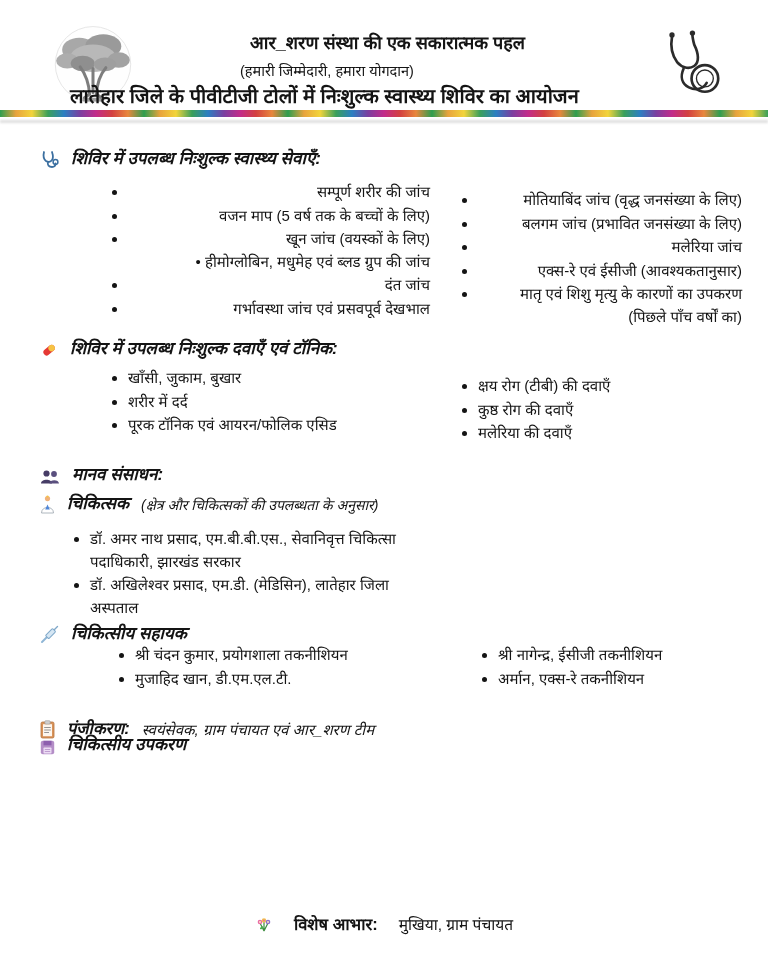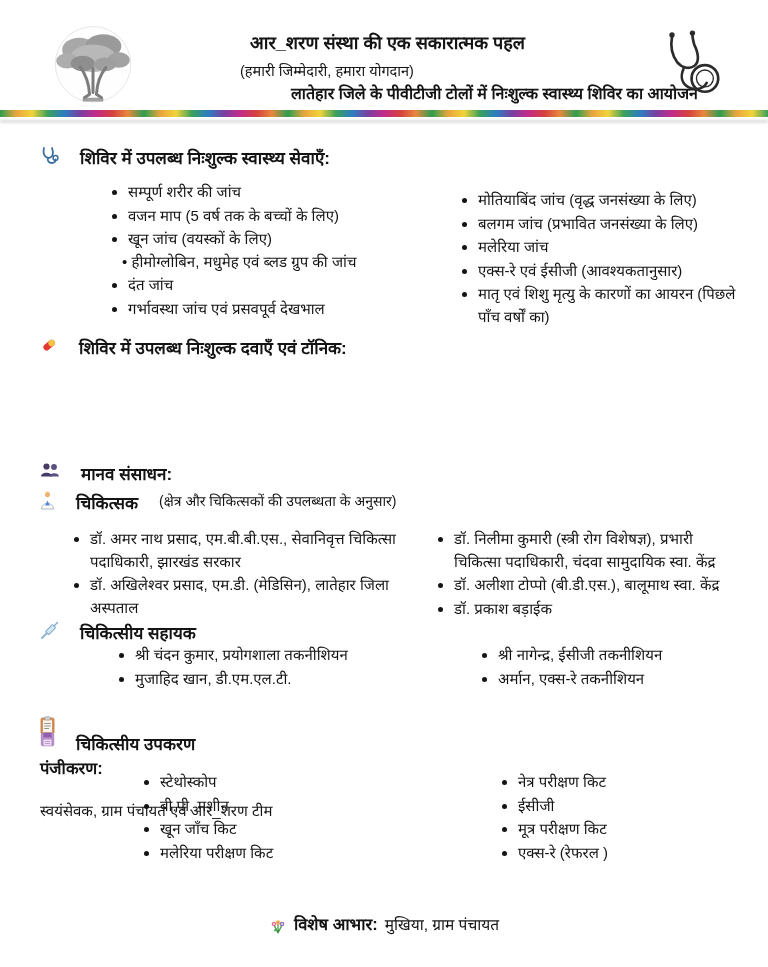--- a/index.html
+++ b/index.html
@@ -6,56 +6,56 @@
   html,body { width:768px; background:#ffffff; }
   body { font-family:"Liberation Sans","DejaVu Sans",sans-serif; color:#141414; }
   .page { position:relative; width:768px; height:967px; overflow:hidden; background:#fff; }
 
   
   .logo { position:absolute; left:50px; top:24px; width:86px; height:84px; }
   .h-title { position:absolute; left:140px; right:133px; top:30px; text-align:center;
              font-weight:bold; font-size:18px; }
   .h-tagline { position:absolute; left:240px; right:130px; top:60px; text-align:left;
                font-size:14.5px; }
-  .h-event { position:absolute; left:70px; right:70px; top:82px; text-align:right;
-             font-weight:bold; font-size:16px; }
+  .h-event { position:absolute; left:70px; right:70px; top:82px; text-align:left;
+             font-weight:bold; font-size:20px; }
   .steth { position:absolute; left:648px; top:28px; width:80px; height:76px; }
 
   .rainbow { position:absolute; left:0; top:110px; width:768px; height:7px;
              background:repeating-linear-gradient(90deg,
                #2e9e4f 0px,#e8a33d 16px,#f2d43b 32px,#3aa05a 48px,
                #2b7fc2 64px,#7a3fa0 80px,#c22b8a 96px,#d34040 112px,
                #e8873d 128px,#2e9e4f 144px); }
   .rainbow-shadow { position:absolute; left:0; top:120px; width:768px; height:3px;
                     background:#b9b9b9; opacity:.45; filter:blur(1px); }
 
   
   .abs { position:absolute; left:40px; right:26px; }
-  .sec-h { display:flex; align-items:flex-start; gap:21px; font-weight:bold; font-size:17px; }
+  .sec-h { display:flex; align-items:flex-end; gap:12px; font-weight:bold; font-size:17px;font-style:italic; }
   .sec-h .note { font-weight:normal; font-size:14px; }
   .inline-lbl { font-weight:bold; font-size:16.5px; }
   .inline-txt { font-weight:normal; font-size:15px; }
 
   .cols { display:grid; grid-template-columns:390px 1fr; align-items:start; }
   ul { list-style:disc outside; font-size:15px; line-height:22.5px; }
   li { margin-bottom:1px; }
   .u-srv-l, .u-med-l { padding-left:88px; }
   .u-srv-r, .u-med-r { padding-left:48px;margin-top:8px; }
   .u-doc-l { padding-left:50px; }
   .u-doc-r { padding-left:24px; }
   .u-ast-l { padding-left:95px; }
   .u-ast-r { padding-left:68px; }
   .u-eqp-l { padding-left:120px; }
   .u-eqp-r { padding-left:88px; }
   .subline { font-size:15px; line-height:22.5px; margin-left:-6px; }
   .subline::before { content:"• "; }
 
   .footer { position:absolute; left:0; top:912px; width:768px; text-align:center;
             font-size:15.5px; }
-  .footer .f-wrap { display:inline-flex; align-items:flex-end; gap:7px; }
+  .footer .f-wrap { display:inline-flex; align-items:center; gap:21px; }
   .footer .lbl { font-weight:bold; font-size:16.5px; }
 
   .icon { flex:0 0 auto; display:inline-block; }
 </style>
 </head>
 <body>
 
 <div class="page">
 
   <svg class="logo" viewBox="0 0 100 98" aria-hidden="true">
@@ -89,50 +89,62 @@
 
   <div class="abs" style="top:146px;">
     <div class="sec-h">
       <svg class="icon" width="19" height="19" viewBox="0 0 19 19" aria-hidden="true">
         <path d="M4,2 C3,6 3.5,9 6,11 C8,12.5 10.5,12 12,10 C13.5,8 13,5 12,2" fill="none" stroke="#3b6fa0" stroke-width="1.8" stroke-linecap="round"></path>
         <path d="M8,12.5 C7,15 9,17 12,17 C14.5,17 15.5,15.5 15.5,13.5" fill="none" stroke="#3b6fa0" stroke-width="1.8" stroke-linecap="round"></path>
         <circle cx="15.5" cy="12" r="2.4" fill="none" stroke="#3b6fa0" stroke-width="1.5"></circle>
       </svg>
       <span>शिविर में उपलब्ध निःशुल्क स्वास्थ्य सेवाएँ:</span>
     </div>
-    <div class="cols" style="margin-top:12px;">
+    <div class="cols" style="margin-top:12px;text-align:right;">
       <ul class="u-srv-l">
         <li>सम्पूर्ण शरीर की जांच</li>
         <li>वजन माप (5 वर्ष तक के बच्चों के लिए)</li>
         <li><span>खून जांच (वयस्कों के लिए)</span>
           <div class="subline">हीमोग्लोबिन, मधुमेह एवं ब्लड ग्रुप की जांच</div>
         </li>
         <li>दंत जांच</li>
         <li>गर्भावस्था जांच एवं प्रसवपूर्व देखभाल</li>
       </ul>
       <ul class="u-srv-r">
         <li>मोतियाबिंद जांच (वृद्ध जनसंख्या के लिए)</li>
         <li>बलगम जांच (प्रभावित जनसंख्या के लिए)</li>
         <li>मलेरिया जांच</li>
         <li>एक्स-रे एवं ईसीजी (आवश्यकतानुसार)</li>
-        <li>मातृ एवं शिशु मृत्यु के कारणों का आयरन (पिछले पाँच वर्षों का)</li>
+        <li>मातृ एवं शिशु मृत्यु के कारणों का उपकरण (पिछले पाँच वर्षों का)</li>
       </ul>
     </div>
   </div>
 
   <div class="abs" style="top:336px;">
     <div class="sec-h">
       <svg class="icon" width="18" height="18" viewBox="0 0 18 18" aria-hidden="true">
         <g transform="rotate(-40 9 9)">
           <rect x="2.5" y="6" width="13" height="6.4" rx="3.2" fill="#e53935"></rect>
           <rect x="9" y="6" width="6.5" height="6.4" rx="3.2" fill="#f6c344"></rect>
         </g>
       </svg>
       <span>शिविर में उपलब्ध निःशुल्क दवाएँ एवं टॉनिक:</span>
     </div>
+    <div class="cols" style="margin-top:8px;">
+      <ul class="u-med-l">
+        <li>खाँसी, जुकाम, बुखार</li>
+        <li>शरीर में दर्द</li>
+        <li>पूरक टॉनिक एवं आयरन/फोलिक एसिड</li>
+      </ul>
+      <ul class="u-med-r">
+        <li>क्षय रोग (टीबी) की दवाएँ</li>
+        <li>कुष्ठ रोग की दवाएँ</li>
+        <li>मलेरिया की दवाएँ</li>
+      </ul>
+    </div>
   </div>
 
   <div class="abs" style="top:462px;">
     <div class="sec-h">
       <svg class="icon" width="20" height="16" viewBox="0 0 20 16" aria-hidden="true">
         <circle cx="6.5" cy="4.5" r="3.1" fill="#463c66"></circle>
         <path d="M1,14.5 C1,9.5 12,9.5 12,14.5 Z" fill="#463c66"></path>
         <circle cx="14" cy="5" r="2.9" fill="#5a4f7e"></circle>
         <path d="M9.5,14.5 C9.5,10 19,10 19,14.5 Z" fill="#5a4f7e"></path>
       </svg>
@@ -144,29 +156,24 @@
     <div class="sec-h">
       <svg class="icon" width="15" height="19" viewBox="0 0 15 19" aria-hidden="true">
         <circle cx="7.5" cy="3.6" r="2.6" fill="#f0b27a"></circle>
         <circle cx="7.5" cy="1.6" r="1.1" fill="#f6c344"></circle>
         <path d="M1.5,18 C1.5,10.5 13.5,10.5 13.5,18 Z" fill="#ffffff" stroke="#9aa4ad" stroke-width="0.8"></path>
         <path d="M7.5,9.5 L9.8,14.5 L5.2,14.5 Z" fill="#4f86d8"></path>
       </svg>
       <span>चिकित्सक</span>
       <span class="note">(क्षेत्र और चिकित्सकों की उपलब्धता के अनुसार)</span>
     </div>
-    <div class="cols" style="margin-top:14px;">
+    <div class="cols" style="margin-top:14px;gap:15px;">
       <ul class="u-doc-l">
         <li>डॉ. अमर नाथ प्रसाद, एम.बी.बी.एस., सेवानिवृत्त चिकित्सा पदाधिकारी, झारखंड सरकार</li>
         <li>डॉ. अखिलेश्वर प्रसाद, एम.डी. (मेडिसिन), लातेहार जिला अस्पताल</li>
-      </ul>
-      <ul class="u-doc-r">
-        <li>डॉ. निलीमा कुमारी (स्त्री रोग विशेषज्ञ), प्रभारी चिकित्सा पदाधिकारी, चंदवा सामुदायिक स्वा. केंद्र</li>
-        <li>डॉ. अलीशा टोप्पो (बी.डी.एस.), बालूमाथ स्वा. केंद्र</li>
-        <li>डॉ. प्रकाश बड़ाईक</li>
       </ul>
     </div>
   </div>
 
   <div class="abs" style="top:621px;">
     <div class="sec-h">
       <svg class="icon" width="19" height="19" viewBox="0 0 19 19" aria-hidden="true">
         <line x1="2" y1="17" x2="7" y2="12" stroke="#8fb6d6" stroke-width="2" stroke-linecap="round"></line>
         <g transform="rotate(-45 10.5 8.5)">
           <rect x="5.5" y="6.3" width="10" height="4.6" rx="1" fill="#d6e7f4" stroke="#7fa8c9" stroke-width="1"></rect>
@@ -181,21 +188,21 @@
         <li>मुजाहिद खान, डी.एम.एल.टी.</li>
       </ul>
       <ul class="u-ast-r">
         <li>श्री नागेन्द्र, ईसीजी तकनीशियन</li>
         <li>अर्मान, एक्स-रे तकनीशियन</li>
       </ul>
     </div>
   </div>
 
   <div class="abs" style="top:716px;">
-    <div class="sec-h" style="font-weight:normal;flex-direction:column;">
+    <div class="sec-h" style="font-weight:normal;">
       <svg class="icon" width="15" height="19" viewBox="0 0 15 19" aria-hidden="true">
         <rect x="1" y="2" width="13" height="16" rx="1.5" fill="#d9935a" stroke="#b5733f" stroke-width="0.8"></rect>
         <rect x="3" y="4.2" width="9" height="12" fill="#fdf6ee"></rect>
         <rect x="4.8" y="0.7" width="5.4" height="3.4" rx="1" fill="#cfcfcf" stroke="#9a9a9a" stroke-width="0.6"></rect>
         <line x1="4.2" y1="7.5" x2="10.8" y2="7.5" stroke="#8a8a8a" stroke-width="0.9"></line>
         <line x1="4.2" y1="10" x2="10.8" y2="10" stroke="#8a8a8a" stroke-width="0.9"></line>
         <line x1="4.2" y1="12.5" x2="9" y2="12.5" stroke="#8a8a8a" stroke-width="0.9"></line>
       </svg>
       <span class="inline-lbl">पंजीकरण:</span>
       <span class="inline-txt">स्वयंसेवक, ग्राम पंचायत एवं आर_शरण टीम</span>
@@ -205,34 +212,20 @@
   <div class="abs" style="top:732px;">
     <div class="sec-h">
       <svg class="icon" width="15" height="15" viewBox="0 0 15 15" aria-hidden="true">
         <rect x="0.8" y="0.8" width="13.4" height="13.4" rx="2" fill="#b48ec7"></rect>
         <rect x="3.5" y="0.8" width="8" height="4.5" fill="#8d5fae"></rect>
         <rect x="3.5" y="7.5" width="8" height="6" rx="0.8" fill="#ecdcf4"></rect>
         <line x1="4.8" y1="9.5" x2="10.2" y2="9.5" stroke="#b48ec7" stroke-width="0.8"></line>
         <line x1="4.8" y1="11.5" x2="10.2" y2="11.5" stroke="#b48ec7" stroke-width="0.8"></line>
       </svg>
       <span>चिकित्सीय उपकरण</span>
-    </div>
-    <div class="cols" style="margin-top:16px;">
-      <ul class="u-eqp-l">
-        <li>स्टेथोस्कोप</li>
-        <li>बी.पी. मशीन</li>
-        <li>खून जाँच किट</li>
-        <li>मलेरिया परीक्षण किट</li>
-      </ul>
-      <ul class="u-eqp-r">
-        <li>नेत्र परीक्षण किट</li>
-        <li>ईसीजी</li>
-        <li>मूत्र परीक्षण किट</li>
-        <li>एक्स-रे (रेफरल )</li>
-      </ul>
     </div>
   </div>
 
   <div class="footer">
     <span class="f-wrap">
       <svg class="icon" width="18" height="18" viewBox="0 0 18 18" aria-hidden="true">
         <path d="M9,16 L5,8 M9,16 L9,7 M9,16 L13,8" stroke="#3e8e41" stroke-width="1.2" fill="none"></path>
         <ellipse cx="6.7" cy="12.8" rx="2" ry="1.1" transform="rotate(-35 6.7 12.8)" fill="#4caf50"></ellipse>
         <circle cx="5" cy="7" r="2.3" fill="#e86aa6"></circle>
         <circle cx="9" cy="5.5" r="2.3" fill="#f2c14e"></circle>

